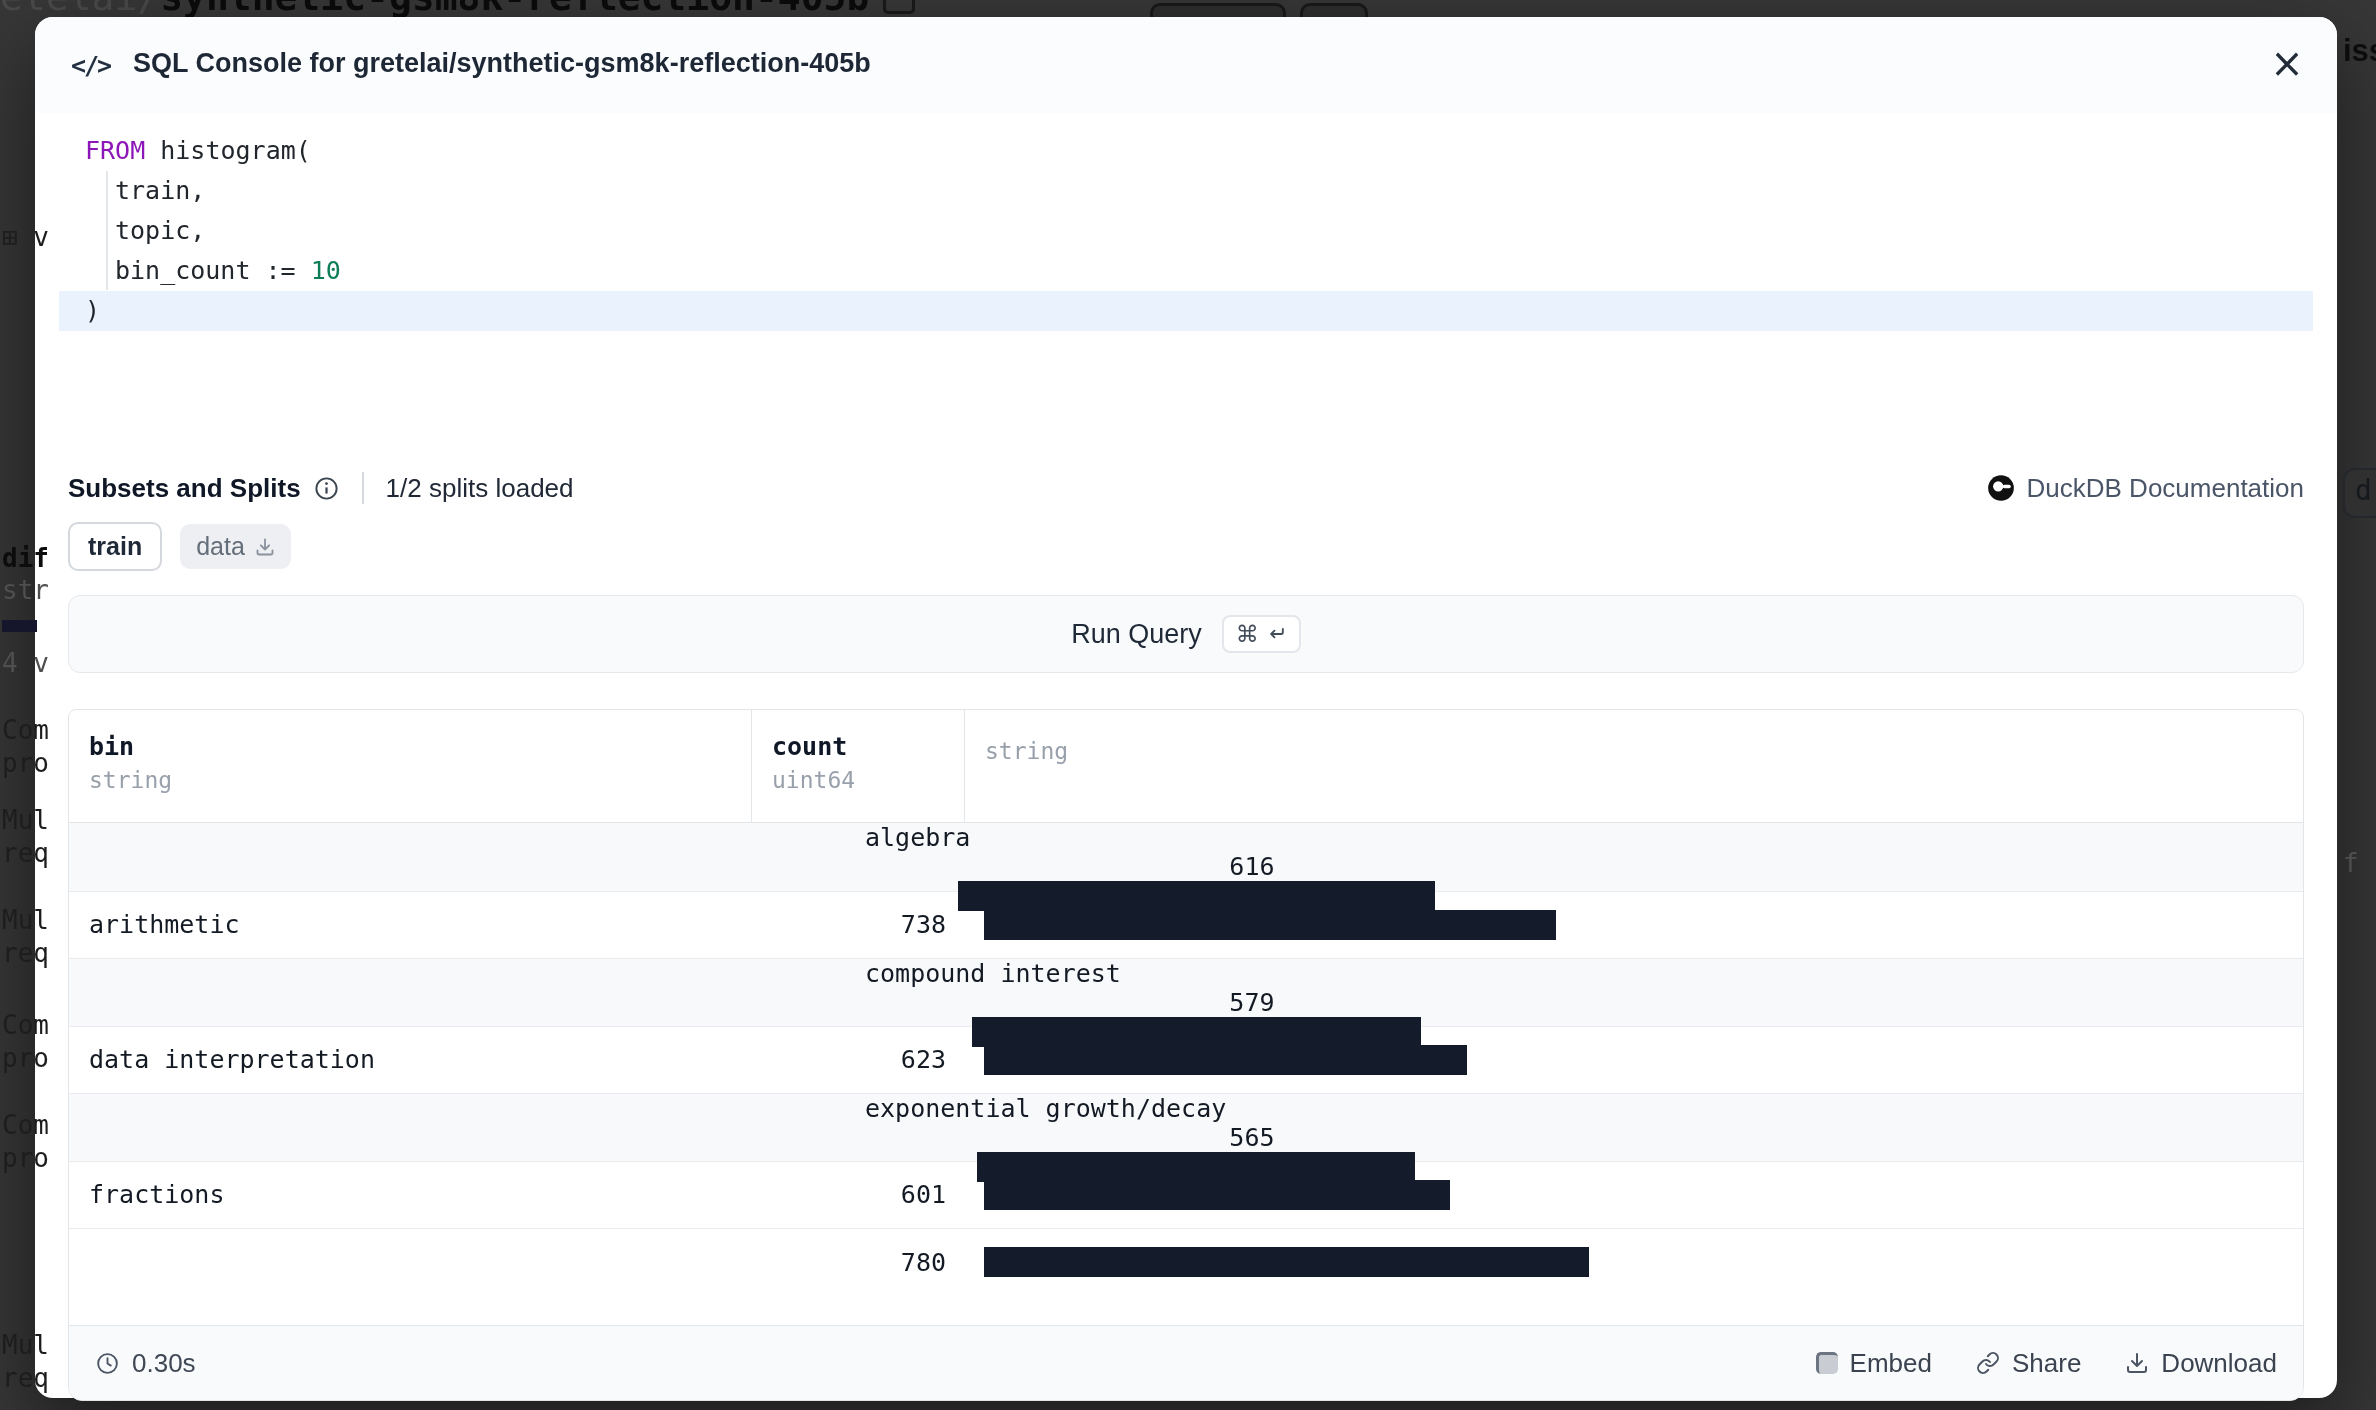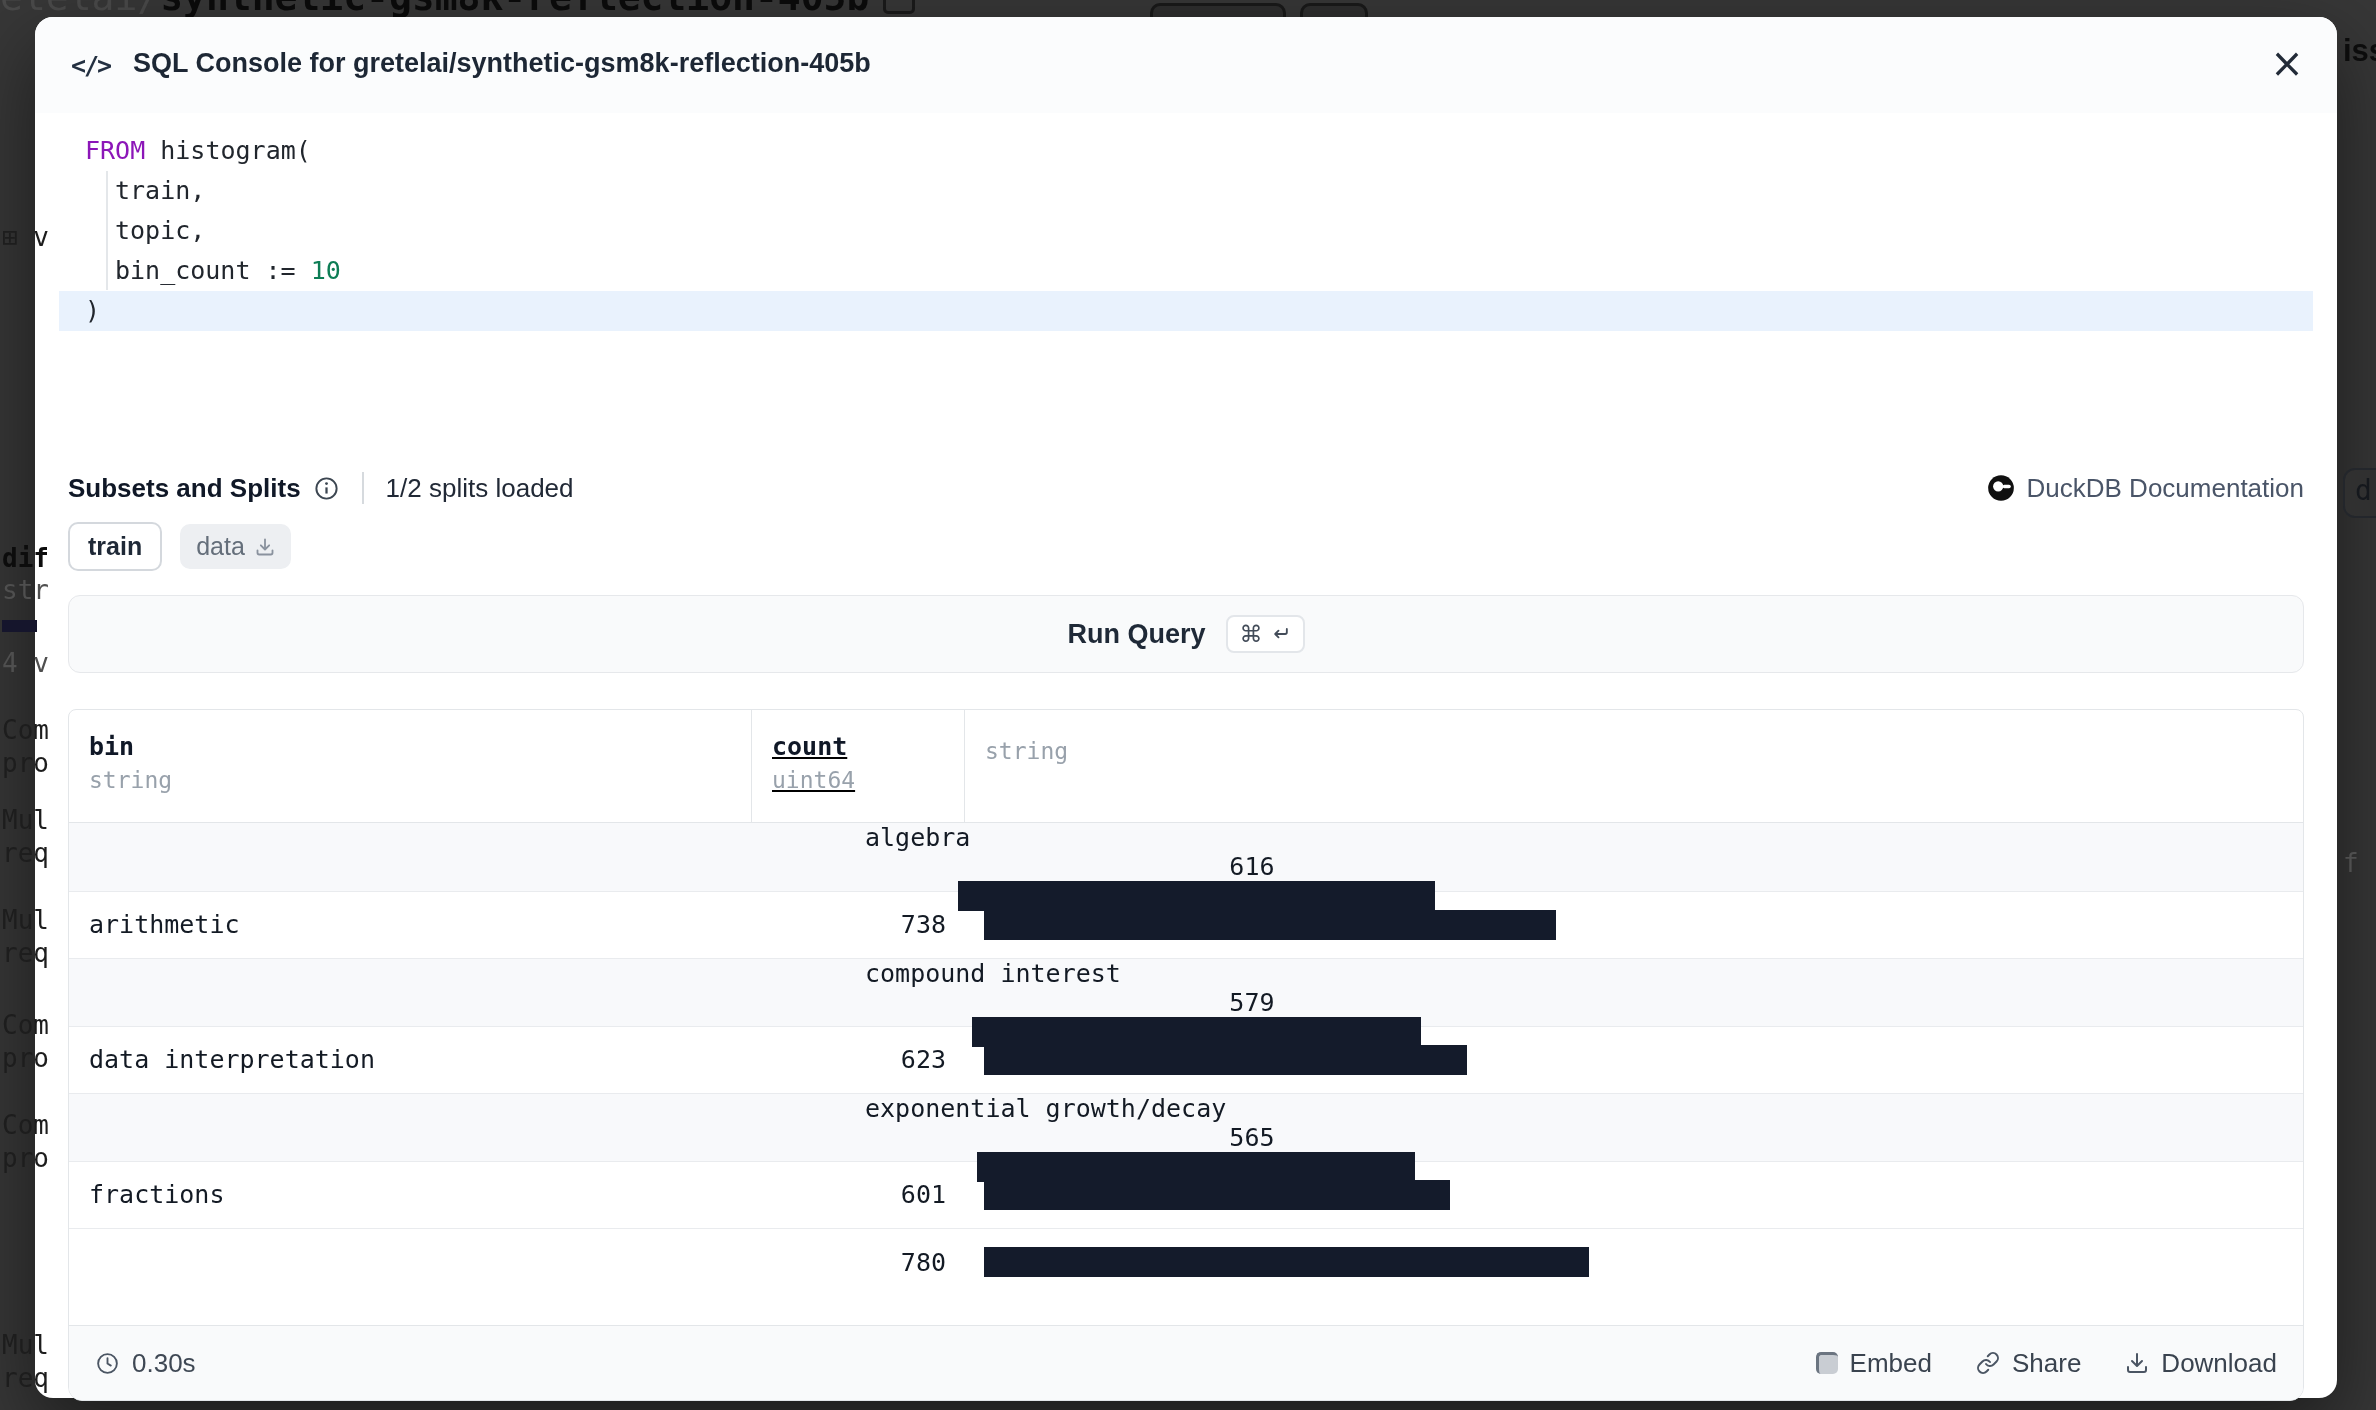--- a/index.html
+++ b/index.html
@@ -55,36 +55,36 @@
   
   #splits-row{position:absolute;top:505px;left:33px;display:flex;align-items:center;gap:18px;}
   .split-btn{display:flex;align-items:center;gap:10px;border-radius:10px;font-size:25px;cursor:pointer;}
   .split-btn.active{background:#fff;border:2px solid #d4d8dd;color:#1f2937;font-weight:bold;padding:8px 18px;}
   .split-btn.inactive{background:#edeff2;border:2px solid #edeff2;color:#646e7a;padding:6px 14px;}
 
   
   #run-btn{position:absolute;top:578px;left:33px;width:2236px;height:78px;background:#f9fafb;
     border:1px solid #e6e8eb;border-radius:12px;box-sizing:border-box;display:flex;align-items:center;
     justify-content:center;gap:20px;cursor:pointer;}
-  #run-label{font-size:27px;font-weight:bold;color:#1f2937;}
+  #run-label{font-size:27px;font-weight:normal;color:#1f2937;}
   #run-kbd{display:flex;align-items:center;gap:8px;background:#fff;border:2px solid #e3e6ea;
     border-radius:8px;padding:4px 12px;}
   #run-kbd .cmd{font-family:"DejaVu Sans",sans-serif;font-size:23px;color:#434c59;}
 
   
   #results{position:absolute;top:677px;left:33px;width:2236px;border:1px solid #e3e6e9;
     border-radius:8px 8px 14px 14px;box-sizing:border-box;overflow:hidden;background:#fff;margin-top:15px;}
   #table-clip{height:615px;overflow:hidden;}
   #thead{display:flex;height:113px;box-sizing:border-box;border-bottom:1px solid #e3e6e9;}
   .th{box-sizing:border-box;padding:22px 0 0 20px;}
   .th + .th{border-left:1px solid #e3e6e9;}
   .th .cname{font-family:"DejaVu Sans Mono",monospace;font-size:25px;font-weight:bold;color:#101827;}
   .th .ctype{font-family:"DejaVu Sans Mono",monospace;font-size:23px;color:#98a1ab;margin-top:6px;}
   .col-bin{width:682px;}
-  .col-count{width:213px;text-decoration:underline;}
+  .col-count{width:213px;}
   .col-bar{flex:1;}
   .trow{display:flex;height:67.5px;box-sizing:border-box;align-items:center;}
   .trow + .trow{border-top:1px solid #e9ebee;}
   .trow.odd{background:#f8f9fb;flex-direction:column;}
   .td{box-sizing:border-box;font-family:"DejaVu Sans Mono",monospace;font-size:25px;color:#131a24;}
   .td.bin{width:682px;padding-left:20px;}
   .td.count{width:213px;text-align:right;padding-right:18px;}
   .td.bar-cell{flex:1;padding-left:20px;}
   .bar{height:30px;background:#141b2b;}
 

